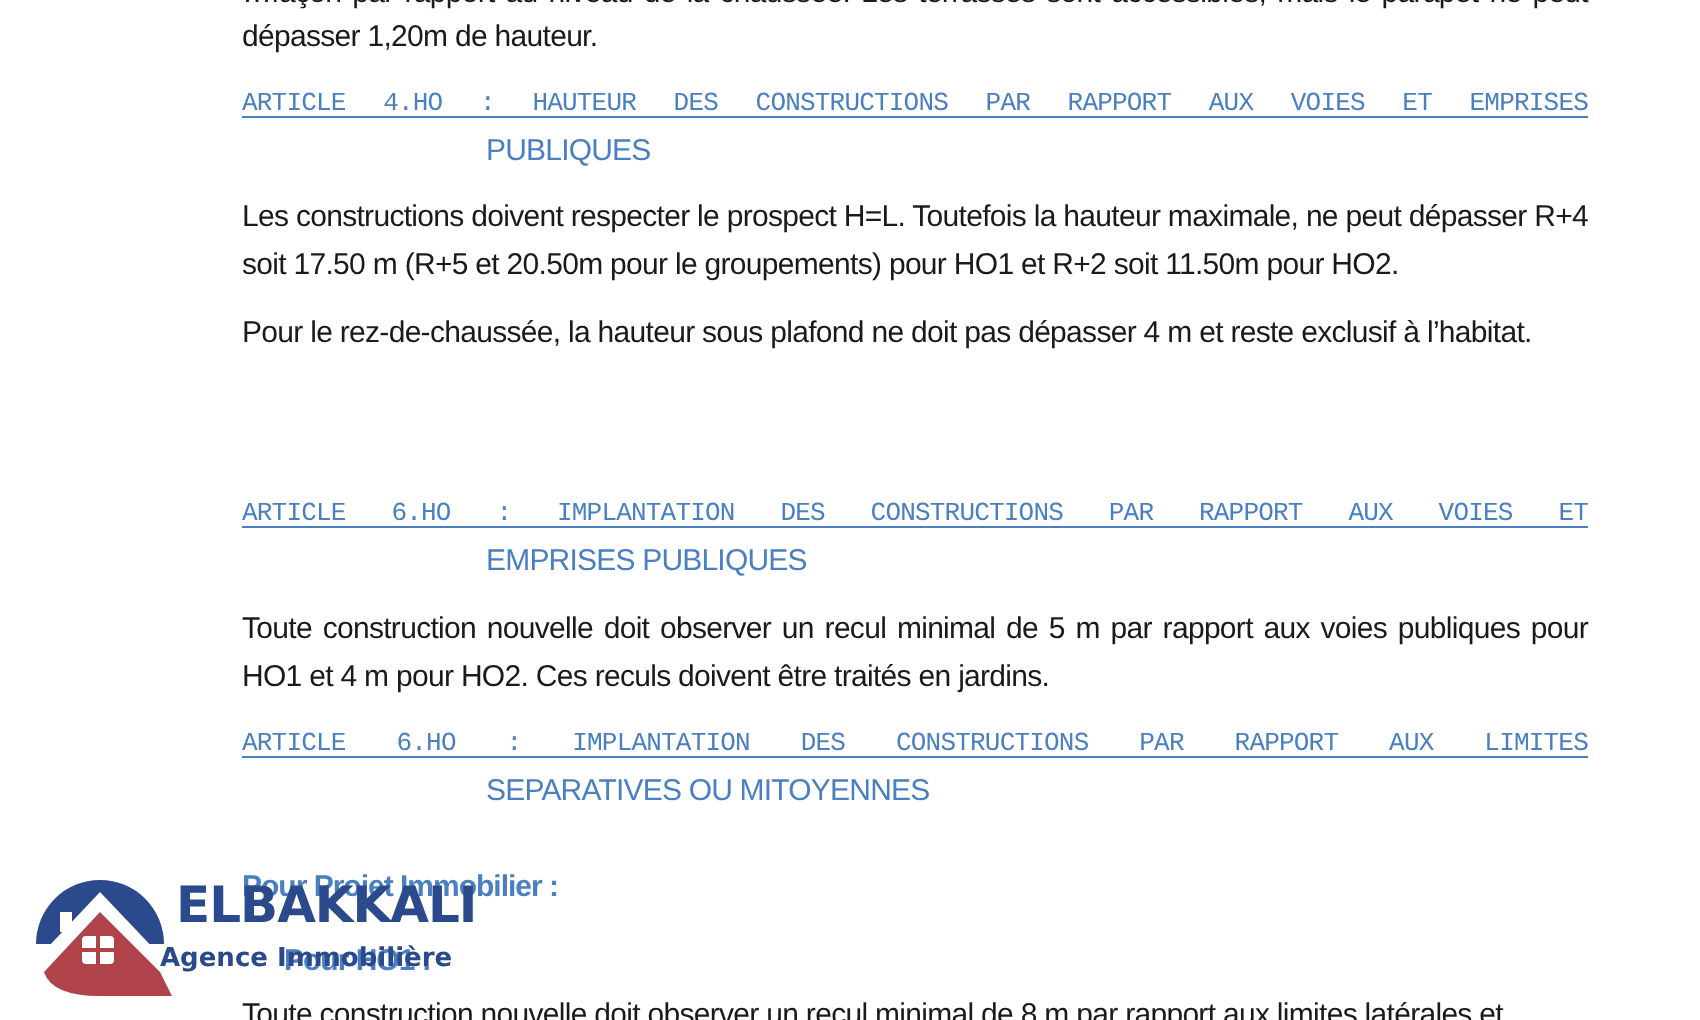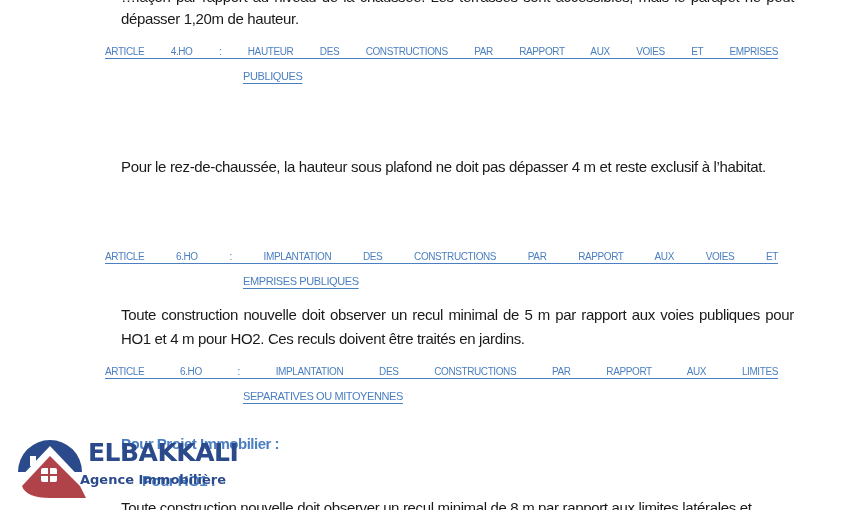--- a/index.html
+++ b/index.html
@@ -11,33 +11,33 @@
   .page { position: absolute; left: 0; top: 0; width: 850px; height: 510px; padding-left: 48px; }
   .txt {
     position: absolute; left: 121px; width: 673px;
     font-family: "Liberation Sans Narrow", "Liberation Sans", sans-serif;
     font-size: 15px; color: #1a1a1a; line-height: 24px;
     letter-spacing: -0.35px;
     text-align: justify;
     transform-origin: left top;
   }
   .heading {
-    position: absolute; left: 105px; width: 673px;
-    font-family: Liberation Sans, sans-serif;
-    font-size: 10px; color: #4a7fc1; line-height: 24px;
+    position: absolute; left: 121px; width: 673px;
+    font-family: Liberation Mono, monospace;
+    font-size: 13px; color: #4a7fc1; line-height: 24px;
     letter-spacing: -0.4px;
     text-align: justify; text-align-last: justify;
   }
   .heading span.l1 { text-decoration: underline; text-decoration-color: #4a7fc1; text-underline-offset: 3px; }
   .heading2 {
     position: absolute; left: 243px;
     font-family: "Liberation Sans", sans-serif;
-    font-size: 11px; color: #4a7fc1; line-height: 24px;
+    font-size: 15px; color: #4a7fc1; line-height: 24px;
     letter-spacing: -0.4px;
-    text-decoration: underline; text-underline-offset: 3px;
+    text-underline-offset: 3px;
   }
   .cut {
     position: absolute; left: 121px; top: -12px; width: 673px;
     font-size: 15px; color: #1a1a1a; letter-spacing: -0.35px;
     text-align: justify; text-align-last: justify;
     font-family: "Liberation Sans", sans-serif;
   }
   .sub {
     position: absolute; font-family: "Liberation Sans", sans-serif;
     font-size: 15px; color: #4a7fc1; font-weight: bold;
@@ -60,20 +60,21 @@
 
 <div class="page">
 
   <div class="cut">…façon par rapport au niveau de la chaussée. Les terrasses sont accessibles, mais le parapet ne peut</div>
   <div class="txt" style="top:7px;">dépasser 1,20m de hauteur.</div>
 
   <div class="heading" style="top:40px;">
     <span class="l1">ARTICLE 4.HO : HAUTEUR DES CONSTRUCTIONS PAR RAPPORT AUX VOIES ET EMPRISES</span>
   </div>
   <div class="heading2" style="top:64px;">PUBLIQUES</div>
+  <div class="txt" style="top:97px;">Les constructions doivent respecter le prospect H=L. Toutefois la hauteur maximale, ne peut dépasser R+4  soit 17.50 m (R+5 et 20.50m pour le groupements) pour HO1 et R+2 soit 11.50m pour HO2.</div>
   <div class="txt" style="top:155px;">Pour le rez-de-chaussée, la hauteur sous plafond ne doit pas dépasser 4 m et  reste exclusif à l’habitat.</div>
 
   <div class="heading" style="top:245px;">
     <span class="l1">ARTICLE 6.HO : IMPLANTATION DES CONSTRUCTIONS PAR RAPPORT AUX VOIES ET</span>
   </div>
   <div class="heading2" style="top:269px;">EMPRISES PUBLIQUES</div>
   <div class="txt" style="top:303px;">Toute construction nouvelle doit observer un recul minimal de 5 m par rapport aux voies publiques pour HO1 et 4 m pour HO2. Ces reculs doivent être traités en jardins.</div>
 
   <div class="heading" style="top:360px;">
     <span class="l1">ARTICLE 6.HO : IMPLANTATION DES CONSTRUCTIONS PAR RAPPORT AUX LIMITES</span>

